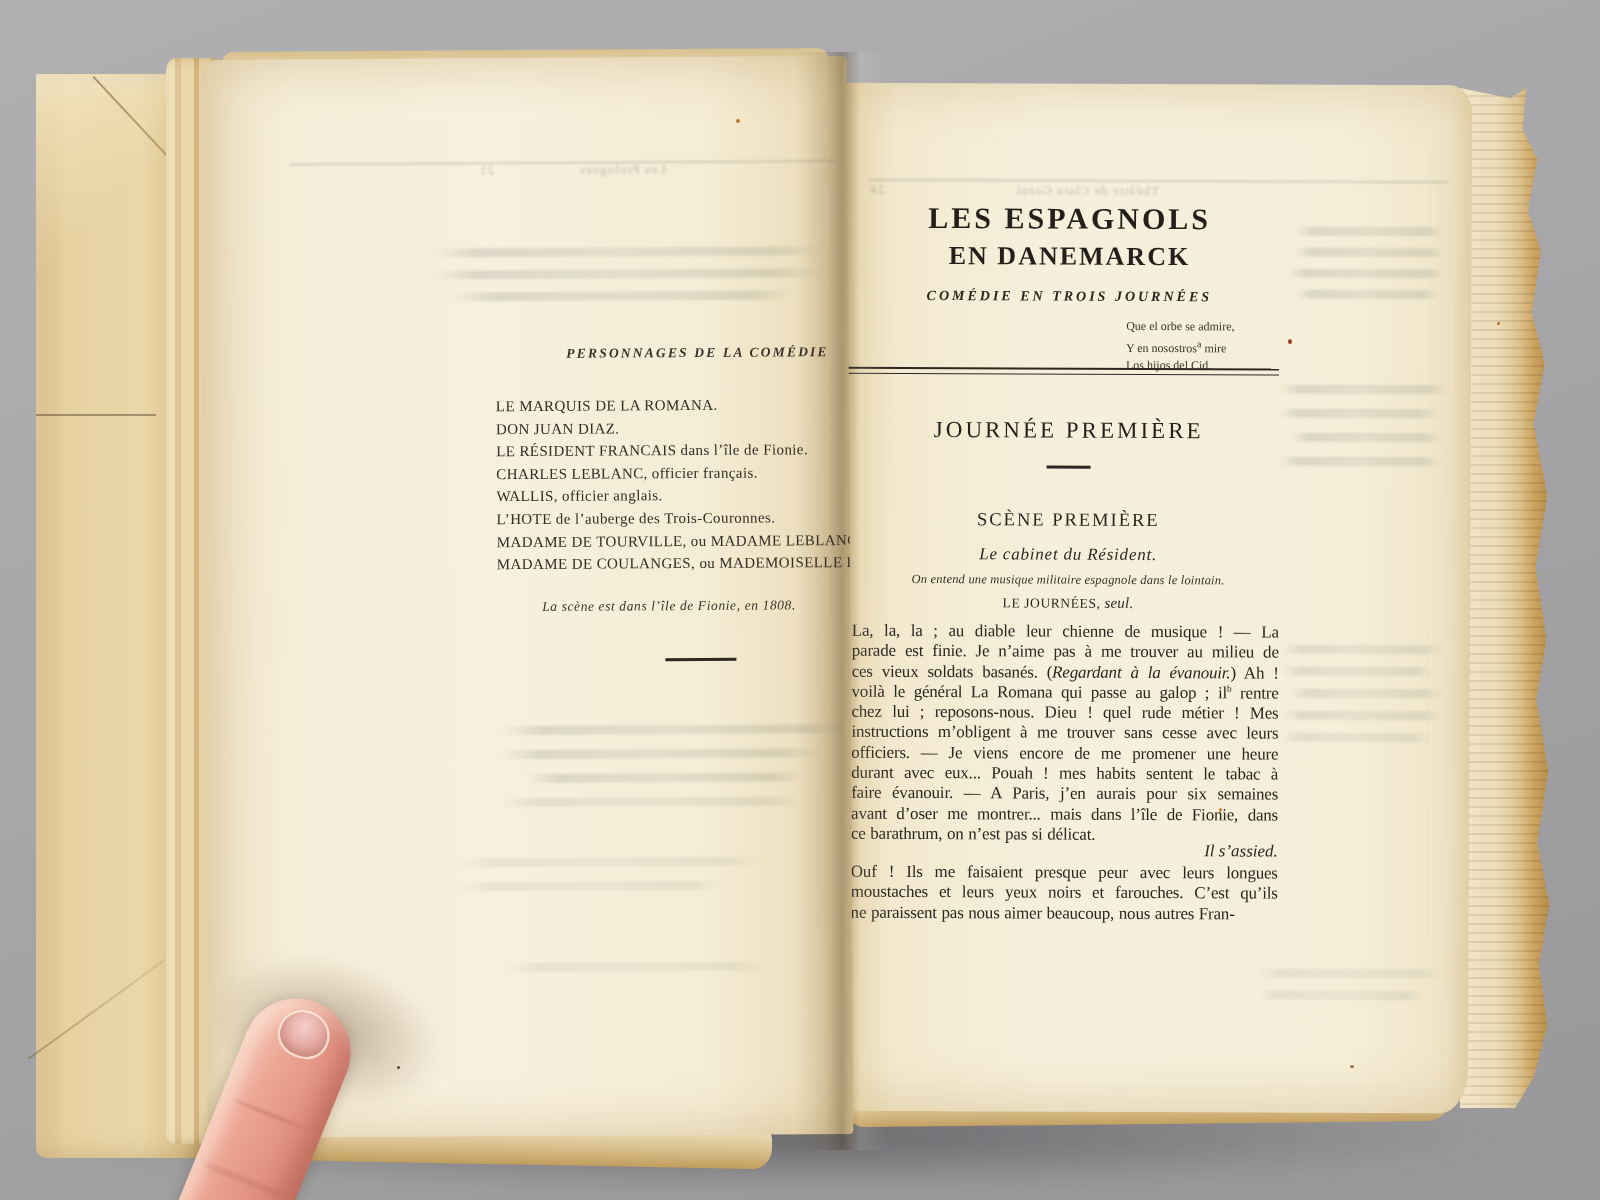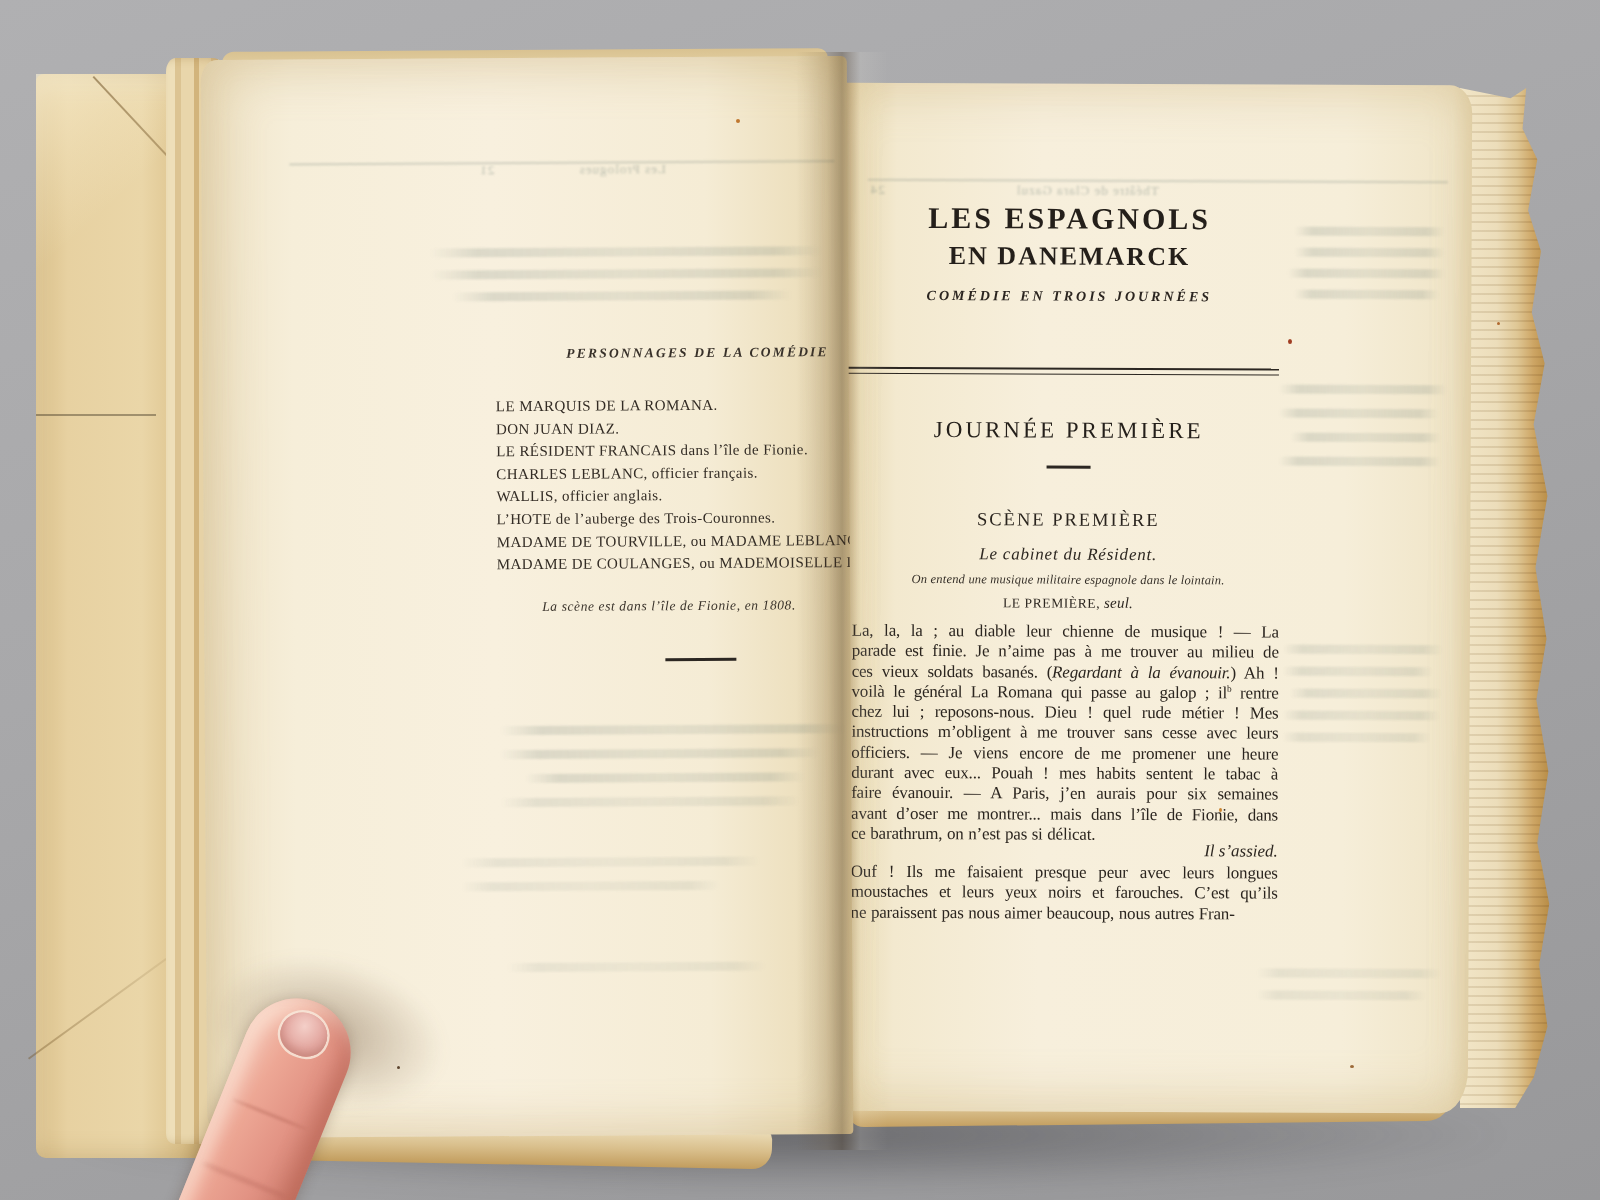--- a/index.html
+++ b/index.html
@@ -183,30 +183,35 @@
     <div class="gbar" style="top:582px;left:445px;width:150px;opacity:.8;"></div>
     <div class="gbar" style="top:604px;left:452px;width:152px;opacity:.8;"></div>
     <div class="gbar" style="top:626px;left:445px;width:158px;opacity:.8;"></div>
     <div class="gbar" style="top:648px;left:445px;width:148px;opacity:.7;"></div>
     <div class="gbar" style="top:884px;left:420px;width:185px;opacity:.6;"></div>
     <div class="gbar" style="top:906px;left:420px;width:170px;opacity:.6;"></div>
 
     <div class="title1 ink">LES ESPAGNOLS</div>
     <div class="title2 ink">EN DANEMARCK</div>
     <div class="subtitle">COMÉDIE EN TROIS JOURNÉES</div>
+    <div class="epigraph">
+      <div>Que el orbe se admire,</div>
+      <div>Y en nosostros<sup>a</sup> mire</div>
+      <div>Los hijos del Cid.</div>
+    </div>
     <div class="double-rule"></div>
 
     <div class="act-heading">JOURNÉE PREMIÈRE</div>
     <div class="rule" style="top:382px;left:208px;width:44px;height:2.5px;"></div>
 
     <div class="scene-heading">SCÈNE PREMIÈRE</div>
     <div class="scene-setting">Le cabinet du Résident.</div>
     <div class="stage-dir">On entend une musique militaire espagnole dans le lointain.</div>
     <div class="speaker-line">
-      <span>LE PREMIÈRE,</span><span class="note"> seul.</span>
+      <span>LE JOURNÉES,</span><span class="note"> seul.</span>
     </div>
 
     <div class="bcol" style="top:538px;">
       <div class="bline">La, la, la ; au diable leur chienne de musique ! — La</div>
       <div class="bline">parade est finie. Je n’aime pas à me trouver au milieu de</div>
       <div class="bline">ces vieux soldats basanés. (<i>Regardant à la évanouir.</i>) Ah !</div>
       <div class="bline">voilà le général La Romana qui passe au galop ; il<sup>b</sup> rentre</div>
       <div class="bline">chez lui ; reposons-nous. Dieu ! quel rude métier ! Mes</div>
       <div class="bline">instructions m’obligent à me trouver sans cesse avec leurs</div>
       <div class="bline">officiers. — Je viens encore de me promener une heure</div>

